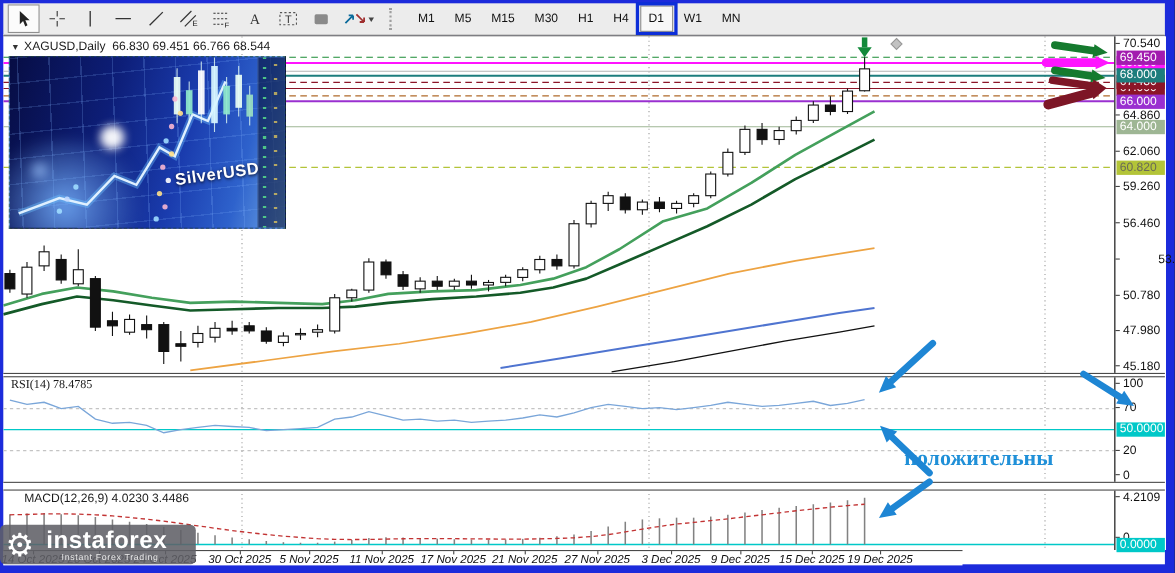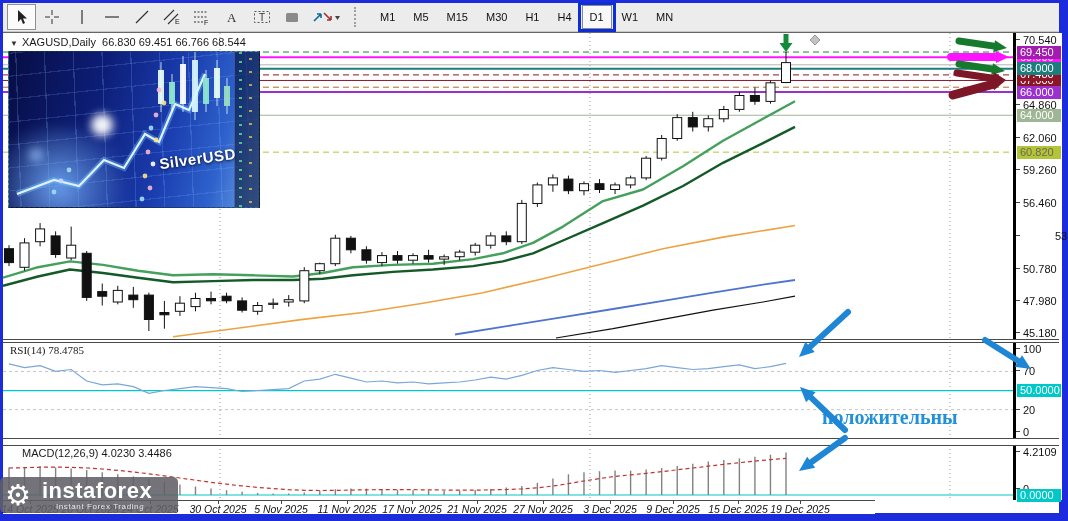--- a/index.html
+++ b/index.html
@@ -17,21 +17,21 @@
       border:1px solid transparent;margin-right:2px;}
   .tf.active{background:#f8f8f8;border:1px solid #8a8a8a;}
   .blue-box{position:absolute;left:-5px;top:-4px;right:-5px;bottom:-4px;border:3px solid #0c2ed8;
             pointer-events:none;}
   
   .chart{position:absolute;left:3px;top:32px;width:1056px;height:480px;background:#fff;border-top:1px solid #666;}
   .chart svg{position:absolute;left:0;}
   #main-svg{top:0;}
   #rsi-svg{top:309px;}
   #macd-svg{top:412px;}
-  .axis-col{position:absolute;left:1010px;top:0;width:46px;height:467px;background:#fff;border-left:3px solid #000000;}
+  .axis-col{position:absolute;left:1010px;top:0;width:46px;height:467px;background:#fff;border-left:1px solid #000000;}
   .pane-sep{position:absolute;left:0;width:1056px;background:#fff;border-top:1px solid #4a4a4a;border-bottom:1px solid #4a4a4a;z-index:4;}
   .sep1{top:306px;height:2px;}
   .sep2{top:405px;height:6px;}
   .time-axis{position:absolute;left:0;top:467px;width:872px;height:13px;background:#fff;border-top:1px solid #4a4a4a;z-index:3;font-style:italic;}
   .t-label{position:absolute;top:2px;transform:translateX(-50%);font-size:10.5px;color:#111;white-space:nowrap;}
   .t-tick{position:absolute;top:0;width:1px;height:3px;background:#444;}
   .pane-label{position:absolute;font-size:11px;color:#1a1a1a;z-index:3;white-space:nowrap;}
   #main-label{left:7px;top:3px;}
   #main-label .caret{font-size:8px;color:#333;margin-right:4px;}
   #rsi-label{left:7px;top:311px;font-family:Liberation Serif, serif;}

